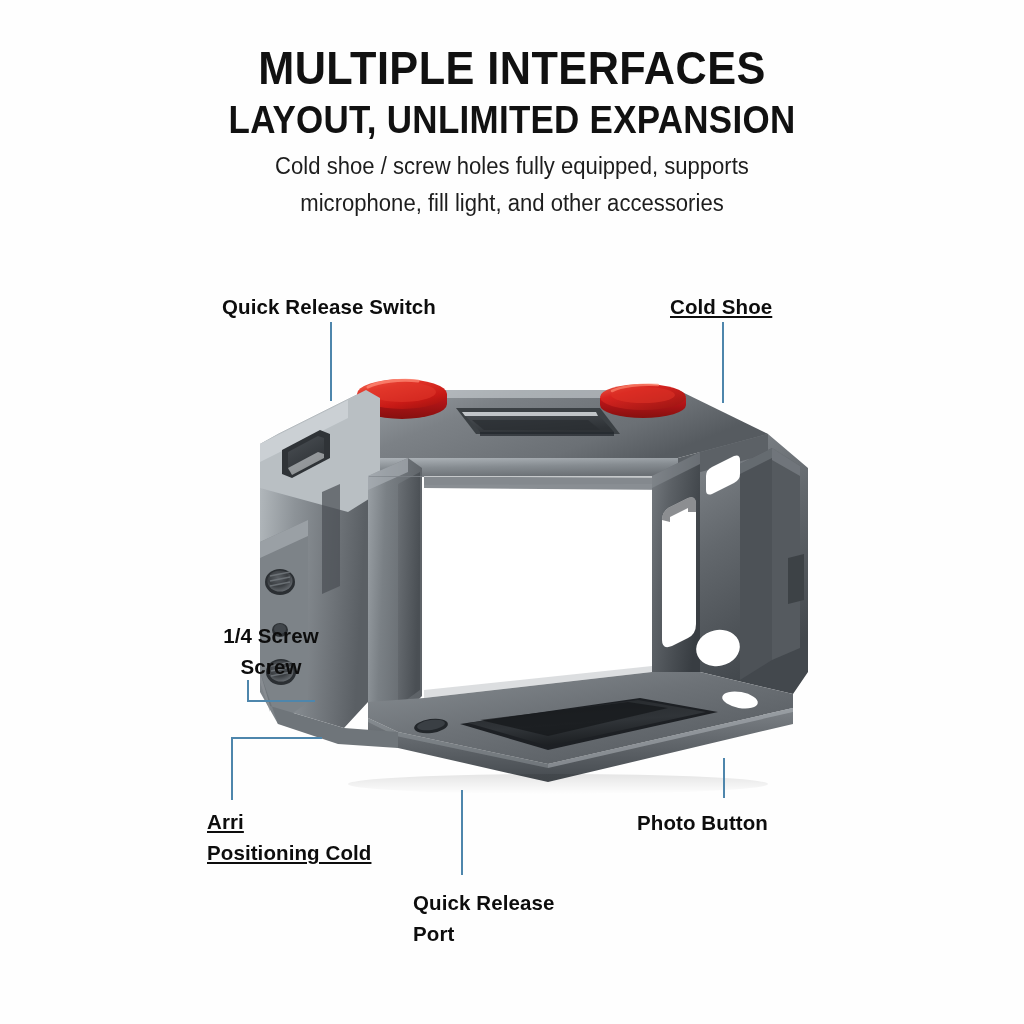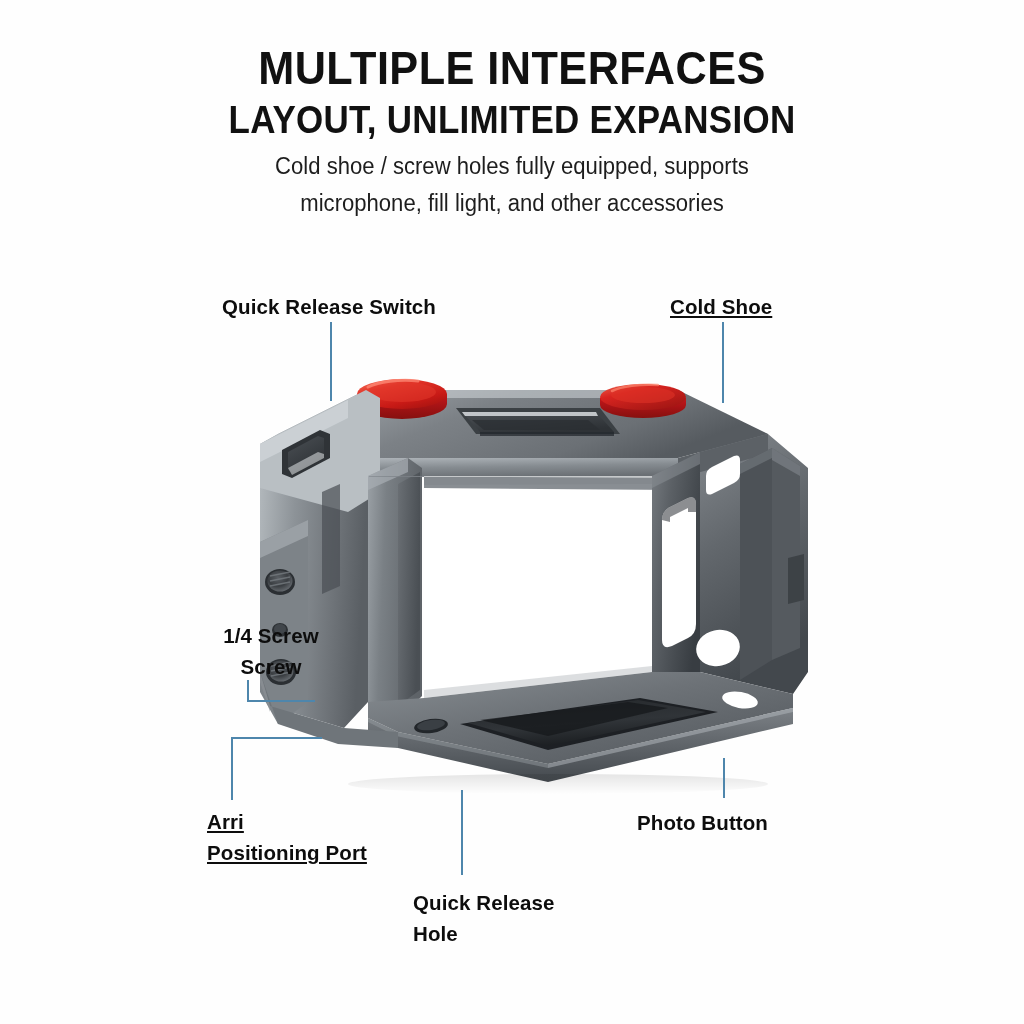--- a/index.html
+++ b/index.html
@@ -368,25 +368,25 @@
     <span>Cold Shoe</span>
   </div>
 
   <div class="callout two-line" style="left:191px; top:620px; width:160px; text-align:center;">
     <div>1/4 Screw</div>
     <div>Screw</div>
   </div>
 
   <div class="callout two-line" style="left:207px; top:806px; width:230px;text-decoration:underline;">
     <div>Arri</div>
-    <div>Positioning Port</div>
+    <div>Positioning Cold</div>
   </div>
 
   <div class="callout two-line" style="left:413px; top:887px; width:220px;">
     <div>Quick Release</div>
-    <div>Hole</div>
+    <div>Port</div>
   </div>
 
   <div class="callout" style="left:637px; top:807px;">
     <span>Photo Button</span>
   </div>
 
 </div>
 
 </body></html>

